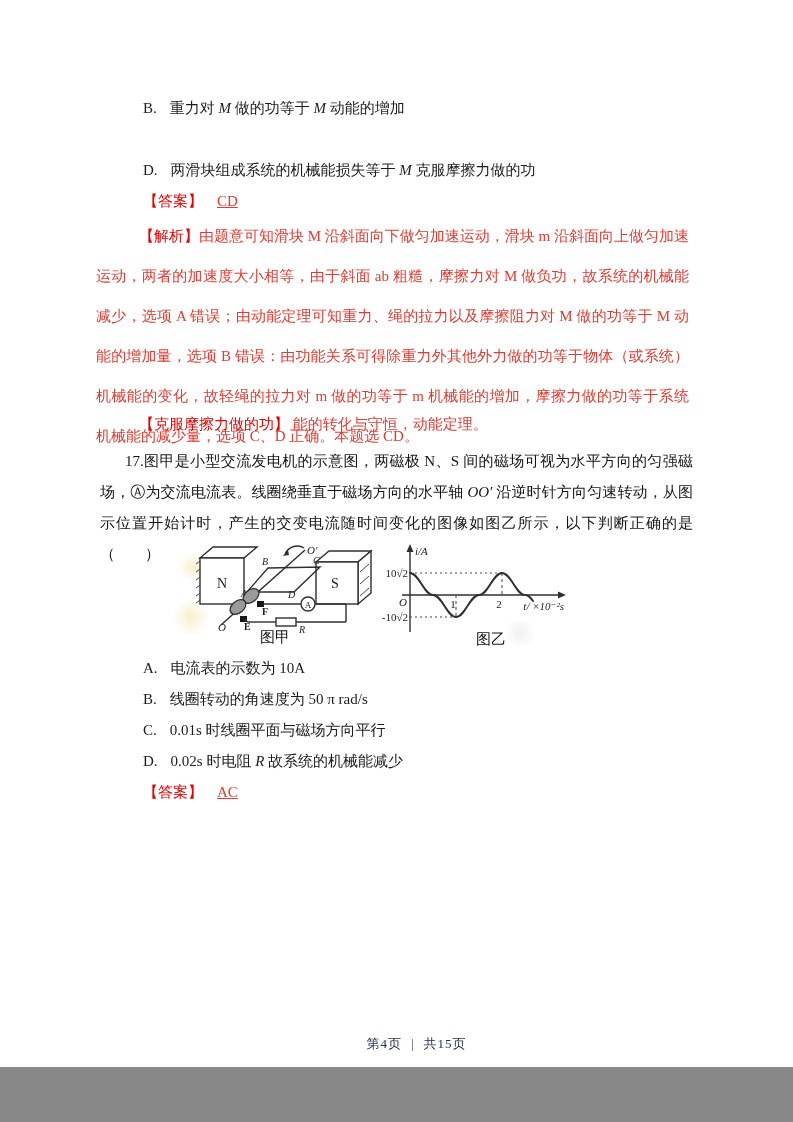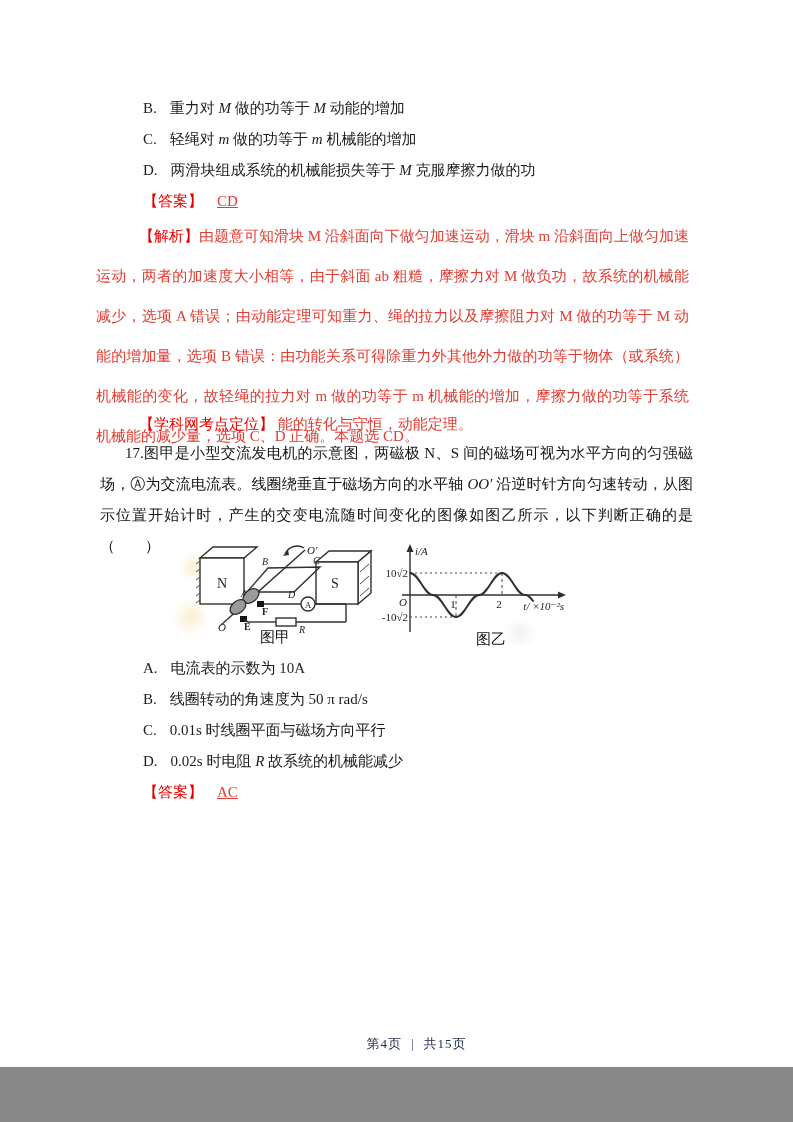--- a/index.html
+++ b/index.html
@@ -8,21 +8,21 @@
   .abs{position:absolute;}
   .t15{font-size:15px;line-height:22px;}
   .row{left:100px;width:600px;white-space:nowrap;}
   .indent43{padding-left:43px;}
   .optlabel{margin-right:13px;}
   .var{font-style:italic;}
   .red{color:#e23b31;}
   .redbold{color:#e60000;font-weight:normal;}
   .ansval{margin-left:14px;text-decoration:underline;}
   .para{left:96px;width:593px;font-size:15px;line-height:40px;text-align:justify;}
-  .stem{left:100px;width:593px;font-size:15px;line-height:31px;text-align:justify;color:#141414;}
+  .stem{left:100px;width:593px;font-size:15px;line-height:31px;text-align:justify;color:#141414;margin-top:8px;}
   .caption{font-size:15px;font-weight:normal;color:#111;text-align:center;}
   .footer{left:0;width:793px;text-align:center;font-size:13px;color:#25304a;letter-spacing:1px;margin-left:20px;}
   .footer .sep{margin:0 9px;color:#3a4565;}
   .blob{border-radius:50%;}
   .blob1{left:178px;top:552px;width:30px;height:30px;background:radial-gradient(circle,rgba(244,222,140,.45),rgba(244,222,140,0) 70%);}
   .blob2{left:172px;top:598px;width:38px;height:38px;background:radial-gradient(circle,rgba(240,214,130,.4),rgba(240,214,130,0) 70%);}
   .blob3{left:500px;top:620px;width:40px;height:26px;background:radial-gradient(circle,rgba(200,200,200,.25),rgba(200,200,200,0) 70%);}
   svg{overflow:visible;}
   svg text{font-family:"Liberation Serif","DejaVu Serif",serif;fill:#222;}
   .sk{stroke:#2f2f2f;stroke-width:1.4;fill:none;}
@@ -31,37 +31,34 @@
   .fillface{fill:#ffffff;stroke:#2f2f2f;stroke-width:1.4;}
 </style>
 </head>
 <body>
 
 <div class="page">
 
   <div class="abs t15 row indent43" style="top:97px">
     <span class="optlabel">B.</span><span>重力对 </span><span class="var">M</span><span> 做的功等于 </span><span class="var">M</span><span> 动能的增加</span>
   </div>
-  <div class="abs t15 row indent43" style="top:128px">
-    <span class="optlabel">C.</span><span>轻绳对 </span><span class="var">m</span><span> 做的功等于 </span><span class="var">m</span><span> 机械能的增加</span>
-  </div>
   <div class="abs t15 row indent43" style="top:159px">
     <span class="optlabel">D.</span><span>两滑块组成系统的机械能损失等于 </span><span class="var">M</span><span> 克服摩擦力做的功</span>
   </div>
 
   <div class="abs t15 row indent43" style="top:190px">
     <span class="redbold">【答案】</span><span class="red ansval">CD</span>
   </div>
 
   <div class="abs para" style="top:216px;text-indent:43px">
     <span class="redbold">【解析】</span><span class="red">由题意可知滑块 M 沿斜面向下做匀加速运动，滑块 m 沿斜面向上做匀加速运动，两者的加速度大小相等，由于斜面 ab 粗糙，摩擦力对 M 做负功，故系统的机械能减少，选项 A 错误；由动能定理可知重力、绳的拉力以及摩擦阻力对 M 做的功等于 M 动能的增加量，选项 B 错误：由功能关系可得除重力外其他外力做的功等于物体（或系统）机械能的变化，故轻绳的拉力对 m 做的功等于 m 机械能的增加，摩擦力做的功等于系统机械能的减少量，选项 C、D 正确。本题选 CD。</span>
   </div>
 
   <div class="abs para" style="top:404px;text-indent:43px;text-align:left">
-    <span class="redbold">【学科网考点定位】</span> <span class="red">能的转化与守恒，动能定理。</span>
+    <span class="redbold">【克服摩擦力做的功】</span> <span class="red">能的转化与守恒，动能定理。</span>
   </div>
 
   <div class="abs stem" style="top:438px;text-indent:25px">
     <span>17.图甲是小型交流发电机的示意图，两磁极 N、S 间的磁场可视为水平方向的匀强磁场，Ⓐ为交流电流表。线圈绕垂直于磁场方向的水平轴 </span><span class="var">OO′</span><span> 沿逆时针方向匀速转动，从图示位置开始计时，产生的交变电流随时间变化的图像如图乙所示，以下判断正确的是 （　　）</span>
   </div>
 
   <div class="abs blob blob1"></div>
   <div class="abs blob blob2"></div>
   <div class="abs blob blob3"></div>
 

